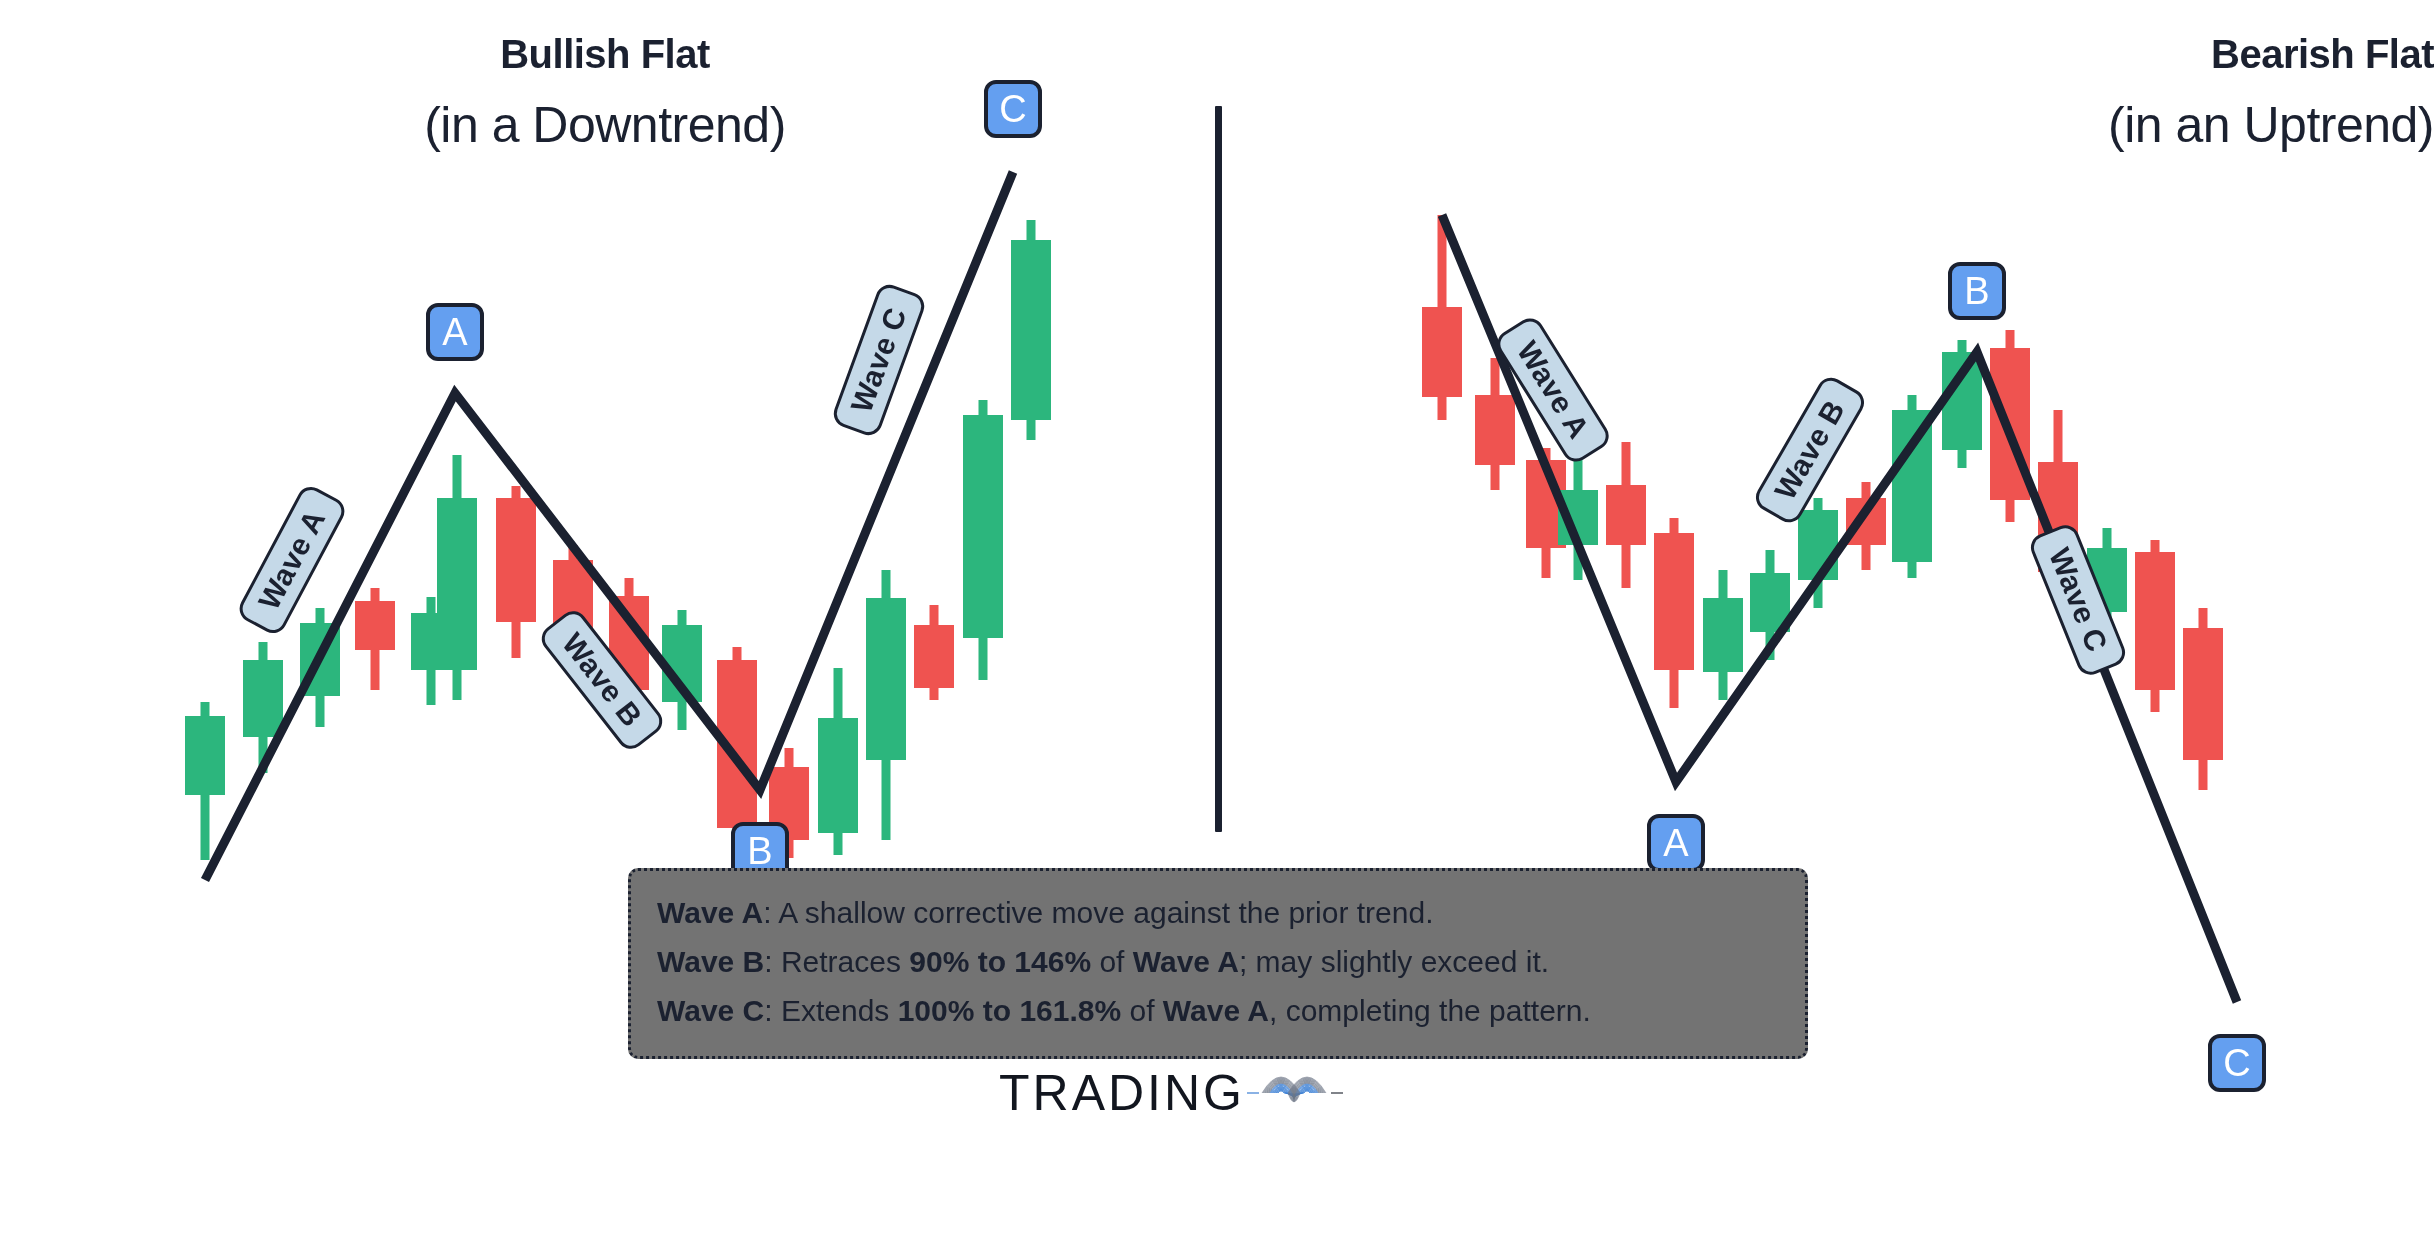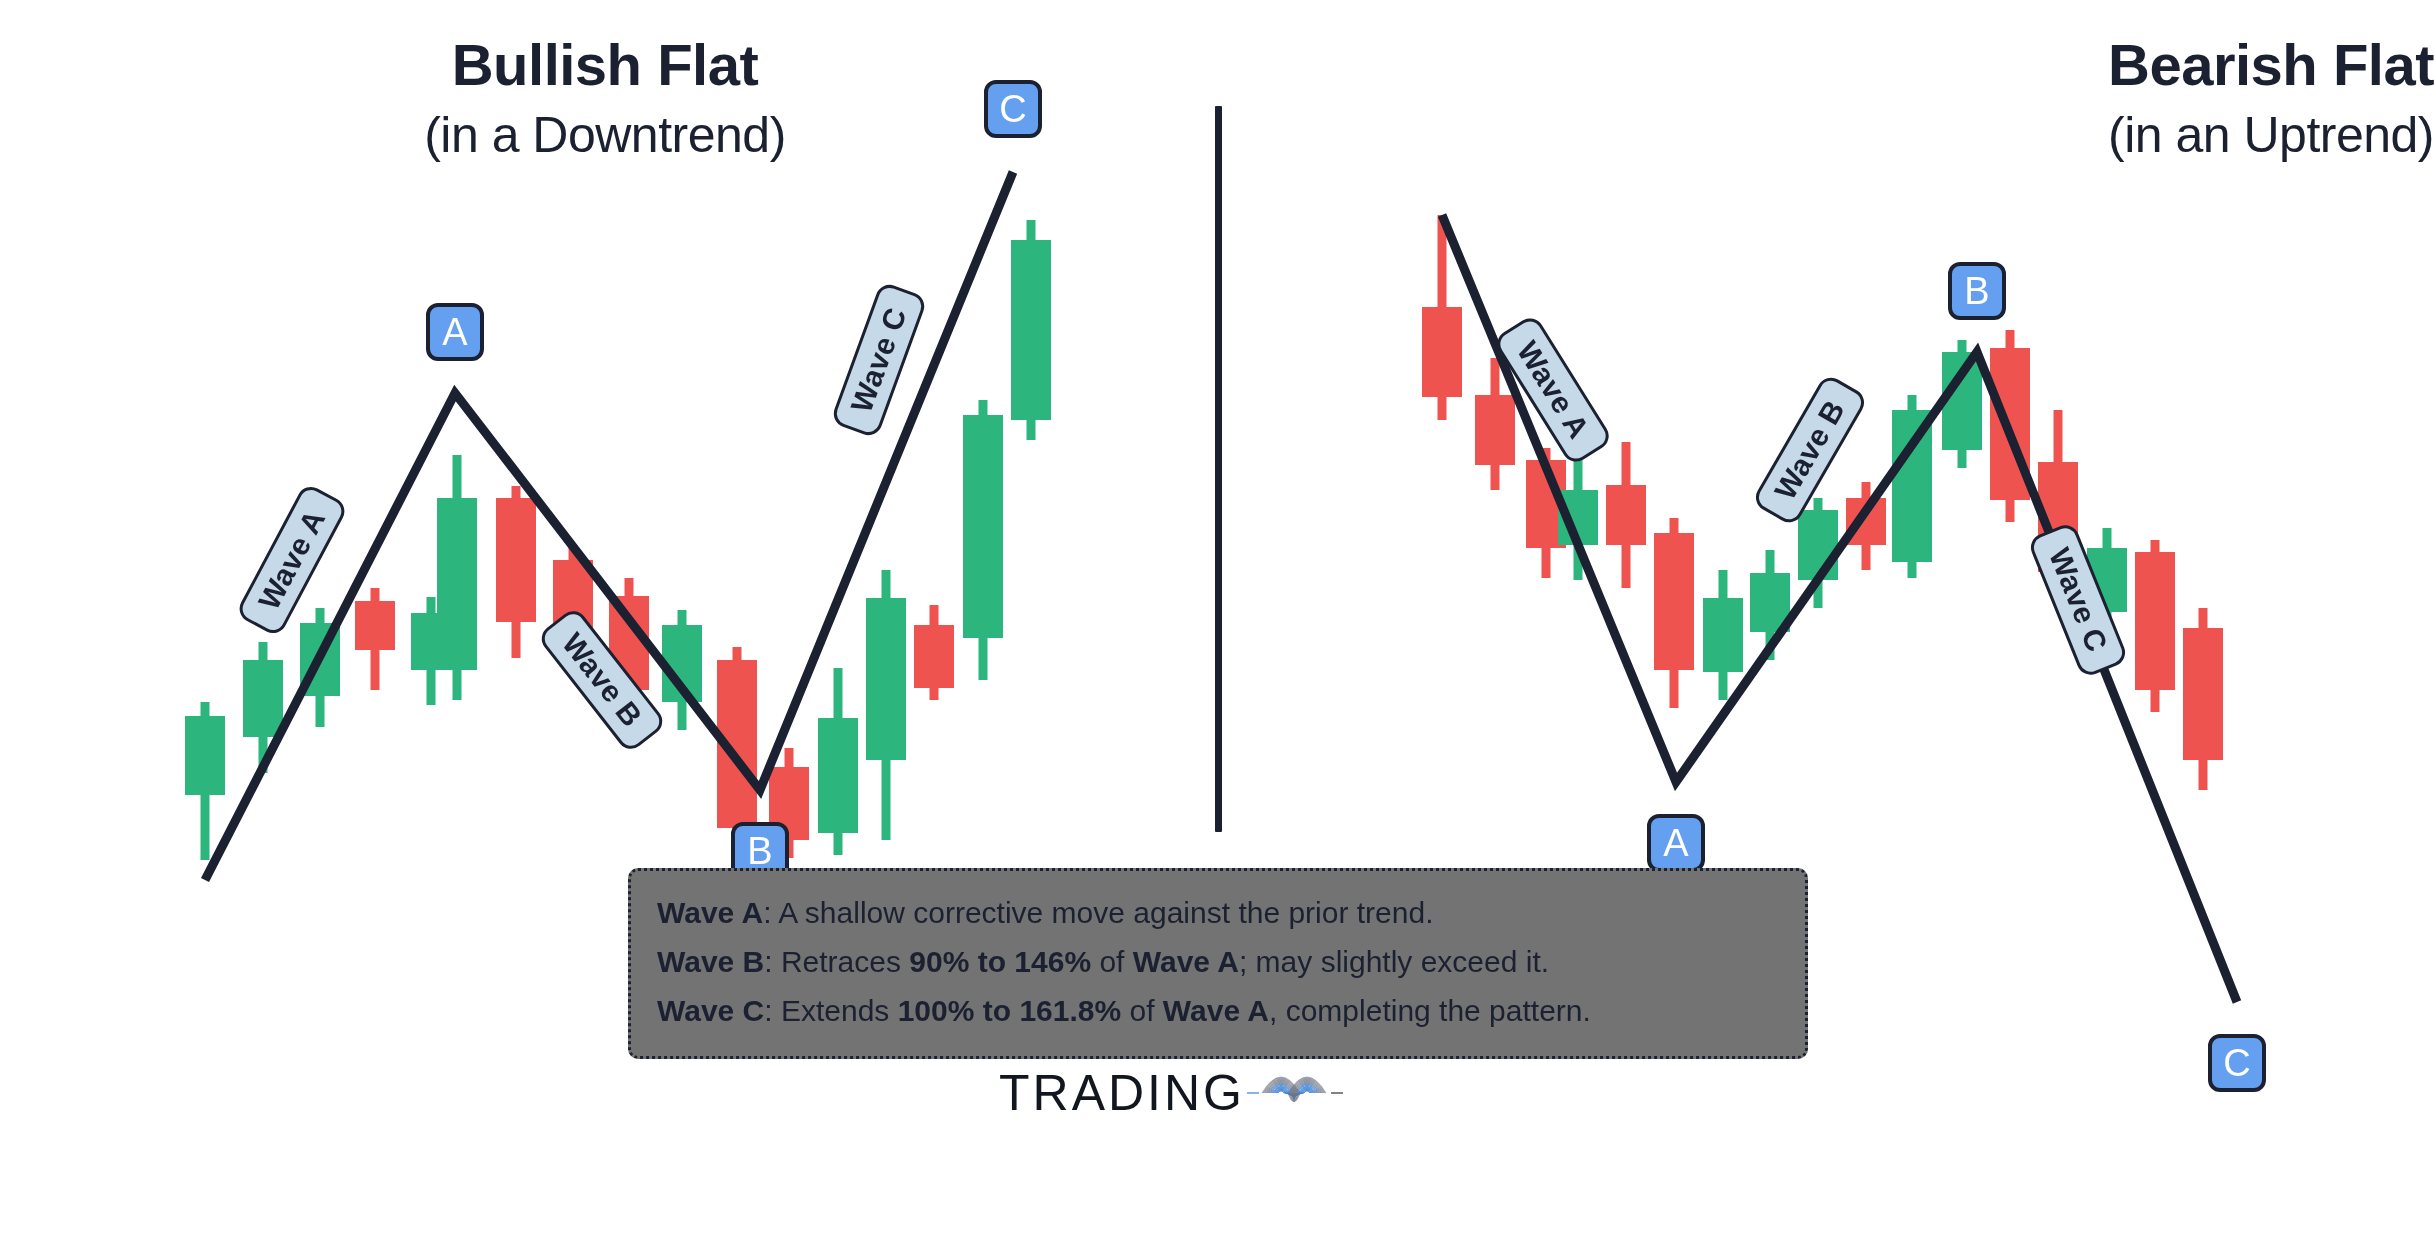--- a/index.html
+++ b/index.html
@@ -25,30 +25,30 @@
   
   .panel-title {
     position: absolute;
     text-align: center;
     line-height: 1.22;
     color: #1b2130;
     white-space: nowrap;
   }
   .panel-title .t-main {
     display: block;
-    font-size: 58px;
+    font-size: 40px;
     font-weight: 700;
     letter-spacing: -0.5px;
   }
   .panel-title .t-sub {
     display: block;
     font-size: 50px;
     font-weight: 400;
     letter-spacing: -0.5px;
-    margin-top: 4px;
+    margin-top: 16px;
   }
   #title-left  { left: 0px;    top: 30px; width: 1210px; }
   #title-right { left: 1224px; top: 30px; width: 1210px; text-align: right; }
 
   
   #divider {
     position: absolute;
     left: 1215px;
     top: 106px;
     width: 7px;

